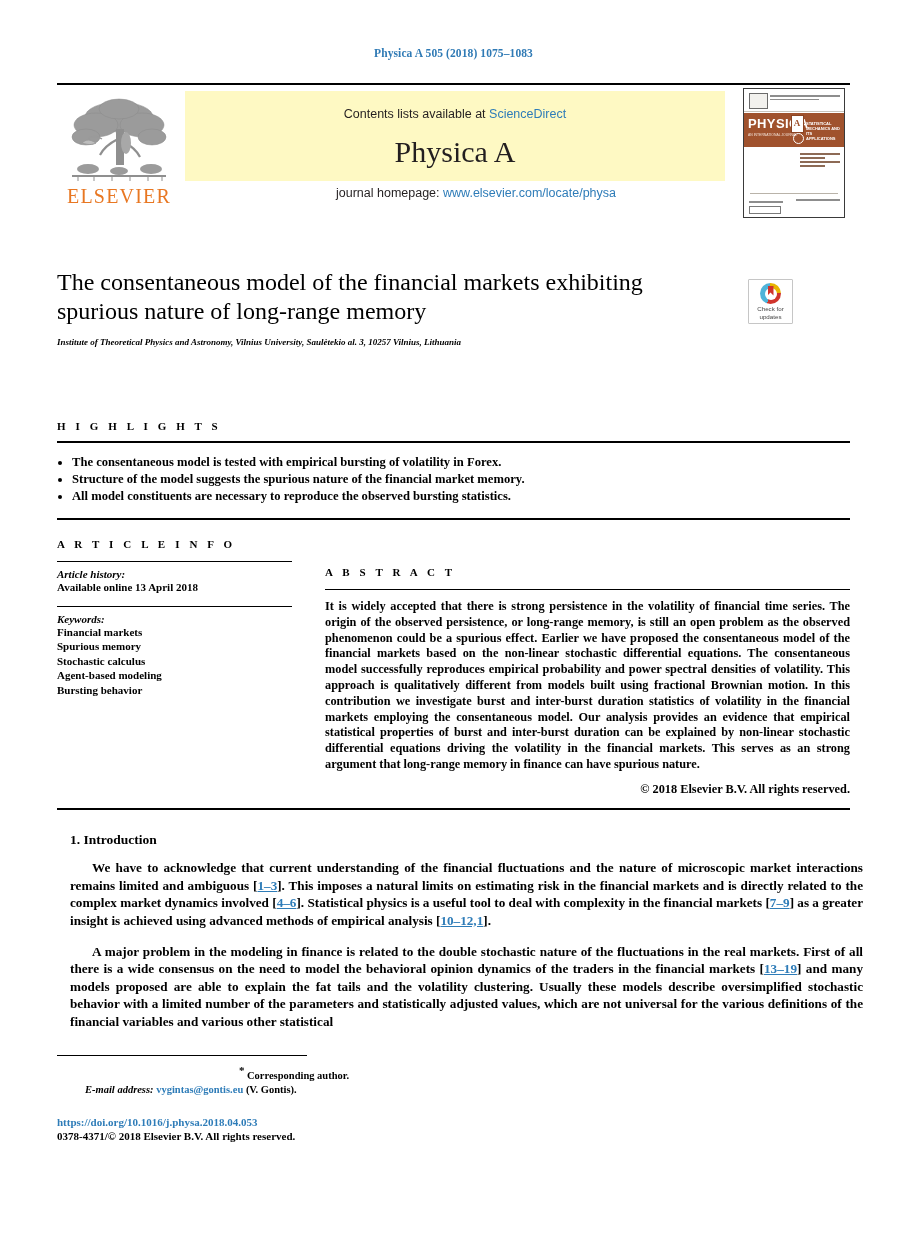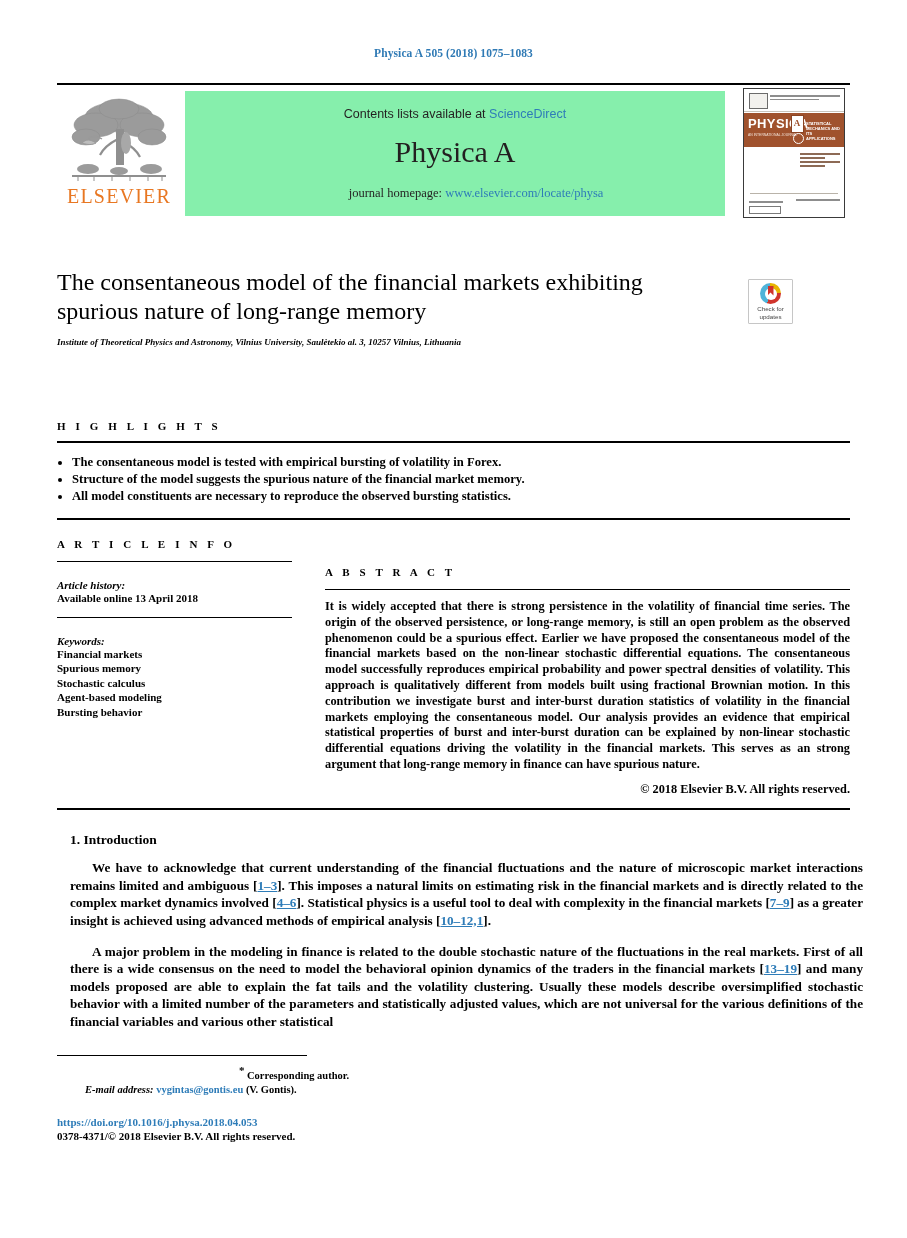--- a/index.html
+++ b/index.html
@@ -67,40 +67,40 @@
     text-align: center;
     font-family: "Liberation Serif", serif;
     font-size: 20px;
     letter-spacing: 1.2px;
     color: #e87722;
   }
   .journal-panel {
     position: absolute;
     left: 128px; top: 8px;
     width: 540px;
-    height: 125px;
-    background: #86efac;
+    height: 90px;
+    background: #fef9c3;
     text-align: center;
   }
   .contents-line {
     margin-top: 16px;
     font-family: "Liberation Sans", sans-serif;
     font-size: 12.5px;
     color: #231f20;
   }
   .contents-line a { color: #2e7cb8; text-decoration: none; }
   .journal-title {
     margin-top: 14px;
     font-family: "Liberation Serif", serif;
     font-size: 30px;
     color: #231f20;
   }
   .homepage-line {
     margin-top: 17px;
-    font-family: Liberation Serif, serif;
+    font-family: Liberation Sans, sans-serif;
     font-size: 12.5px;
     color: #231f20;
     padding-left: 42px;
   }
   .homepage-line a { color: #2e7cb8; text-decoration: none; }
   .cover-thumb {
     position: absolute;
     left: 686px; top: 5px;
     width: 100px;
     height: 128px;
@@ -290,21 +290,21 @@
     position: absolute;
     left: 325px; top: 566px;
     width: 525px;
   }
   .info-rule { margin-top: 11px; }
   .meta-title {
     font-family: "Liberation Serif", serif;
     font-style: italic;
     font-weight: bold;
     font-size: 11px;
-    margin-top: 17px;
+    margin-top: 6px;
   }
   .meta-line {
     font-family: "Liberation Serif", serif;
     font-weight: bold;
     font-size: 11px;
     line-height: 14.5px;
   }
   .meta-rule2 { margin-top: 11px; }
   .abs-rule { margin-top: 11px; }
   .abs-text {

